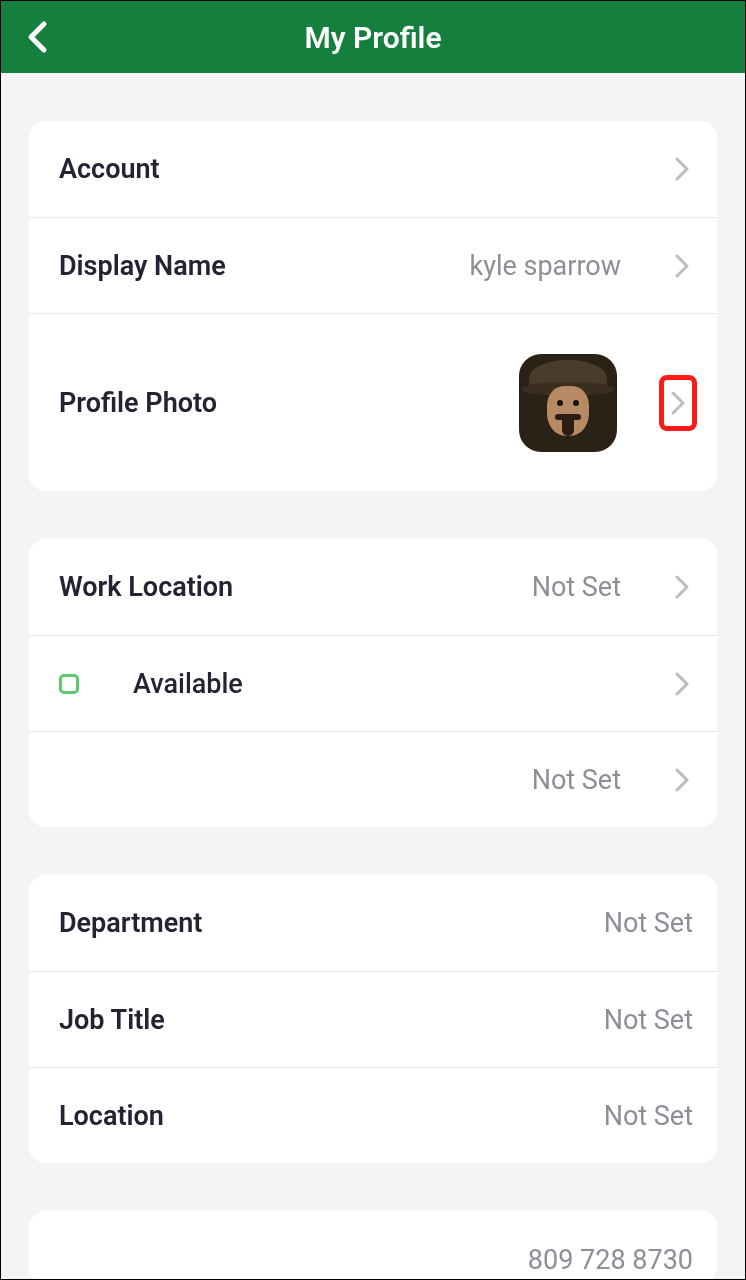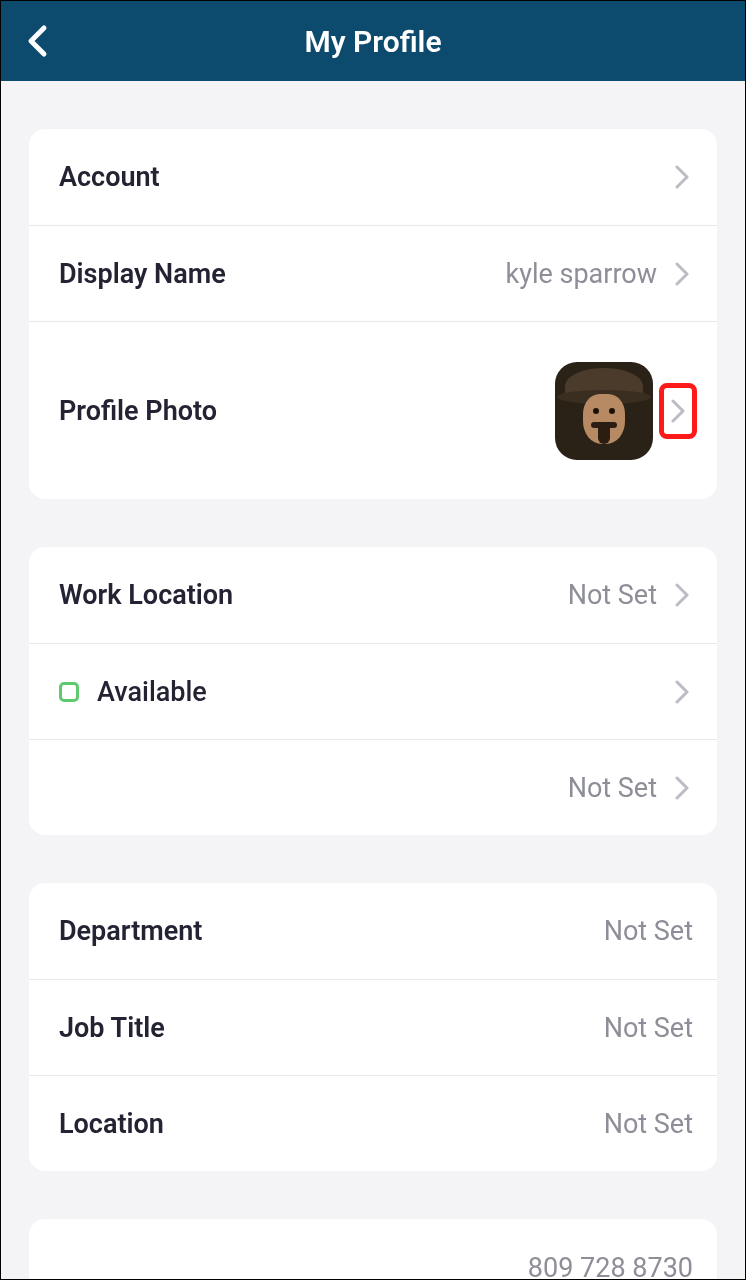--- a/index.html
+++ b/index.html
@@ -1,23 +1,23 @@
 <!DOCTYPE html>
 <html><head>
   <meta charset="utf-8">
   <style>
     * { margin:0; padding:0; box-sizing:border-box; font-family:-apple-system,BlinkMacSystemFont,"Segoe UI",Roboto,Helvetica,Arial,sans-serif; }
     body { width:746px; height:1280px; background:#f4f4f6; overflow:hidden; border:1px solid #000; }
-    .header { background:#0c4a6e; color:#fff; height:80px; display:flex; align-items:center; position:relative;justify-content:flex-end; }
+    .header { background:#15803d; color:#fff; height:72px; display:flex; align-items:center; position:relative;justify-content:flex-end; }
     .back-btn { position:absolute; left:16px; top:50%; transform:translateY(-50%); width:40px; height:40px; display:flex; align-items:center; justify-content:center; }
     .header-title { flex:1; text-align:center; font-size:30px; font-weight:600; }
     .content { padding:24px 28px 0 28px; }
     .card { background:#fff; border-radius:16px; margin-top:26px; overflow:hidden; }
     .card:first-child { margin-top:24px; }
-    .row { display:flex; align-items:center; height:96px; padding:0 24px 0 30px; border-top:1px solid #e8e8ea; }
+    .row { display:flex; align-items:center; height:96px; padding:0 24px 0 30px; border-top:1px solid #e8e8ea;gap:36px; }
     .card .row:first-child { border-top:none; }
     .row.photo-row { height:178px; }
     .label { font-size:27px; font-weight:600; color:#232333; flex:0 0 auto; }
     .spacer { flex:1; }
     .value { font-size:27px; color:#8e8e98; text-align:right; padding-right:10px; }
     .chevron { width:22px; height:22px; flex:0 0 auto; display:flex; align-items:center; justify-content:center; margin-left:4px; }
     .chevron svg { stroke:#bcbcc4; }
     .avatar { width:98px; height:98px; border-radius:22px; background:#2a2217; flex:0 0 auto; margin-right:6px; overflow:hidden; position:relative; }
     .hat { position:absolute; top:6px; left:10px; right:10px; height:30px; background:#4a3b2a; border-radius:50% 50% 10% 10% / 60% 60% 10% 10%; }
     .brim { position:absolute; top:28px; left:2px; right:2px; height:14px; background:#3a2e20; border-radius:50%; }

